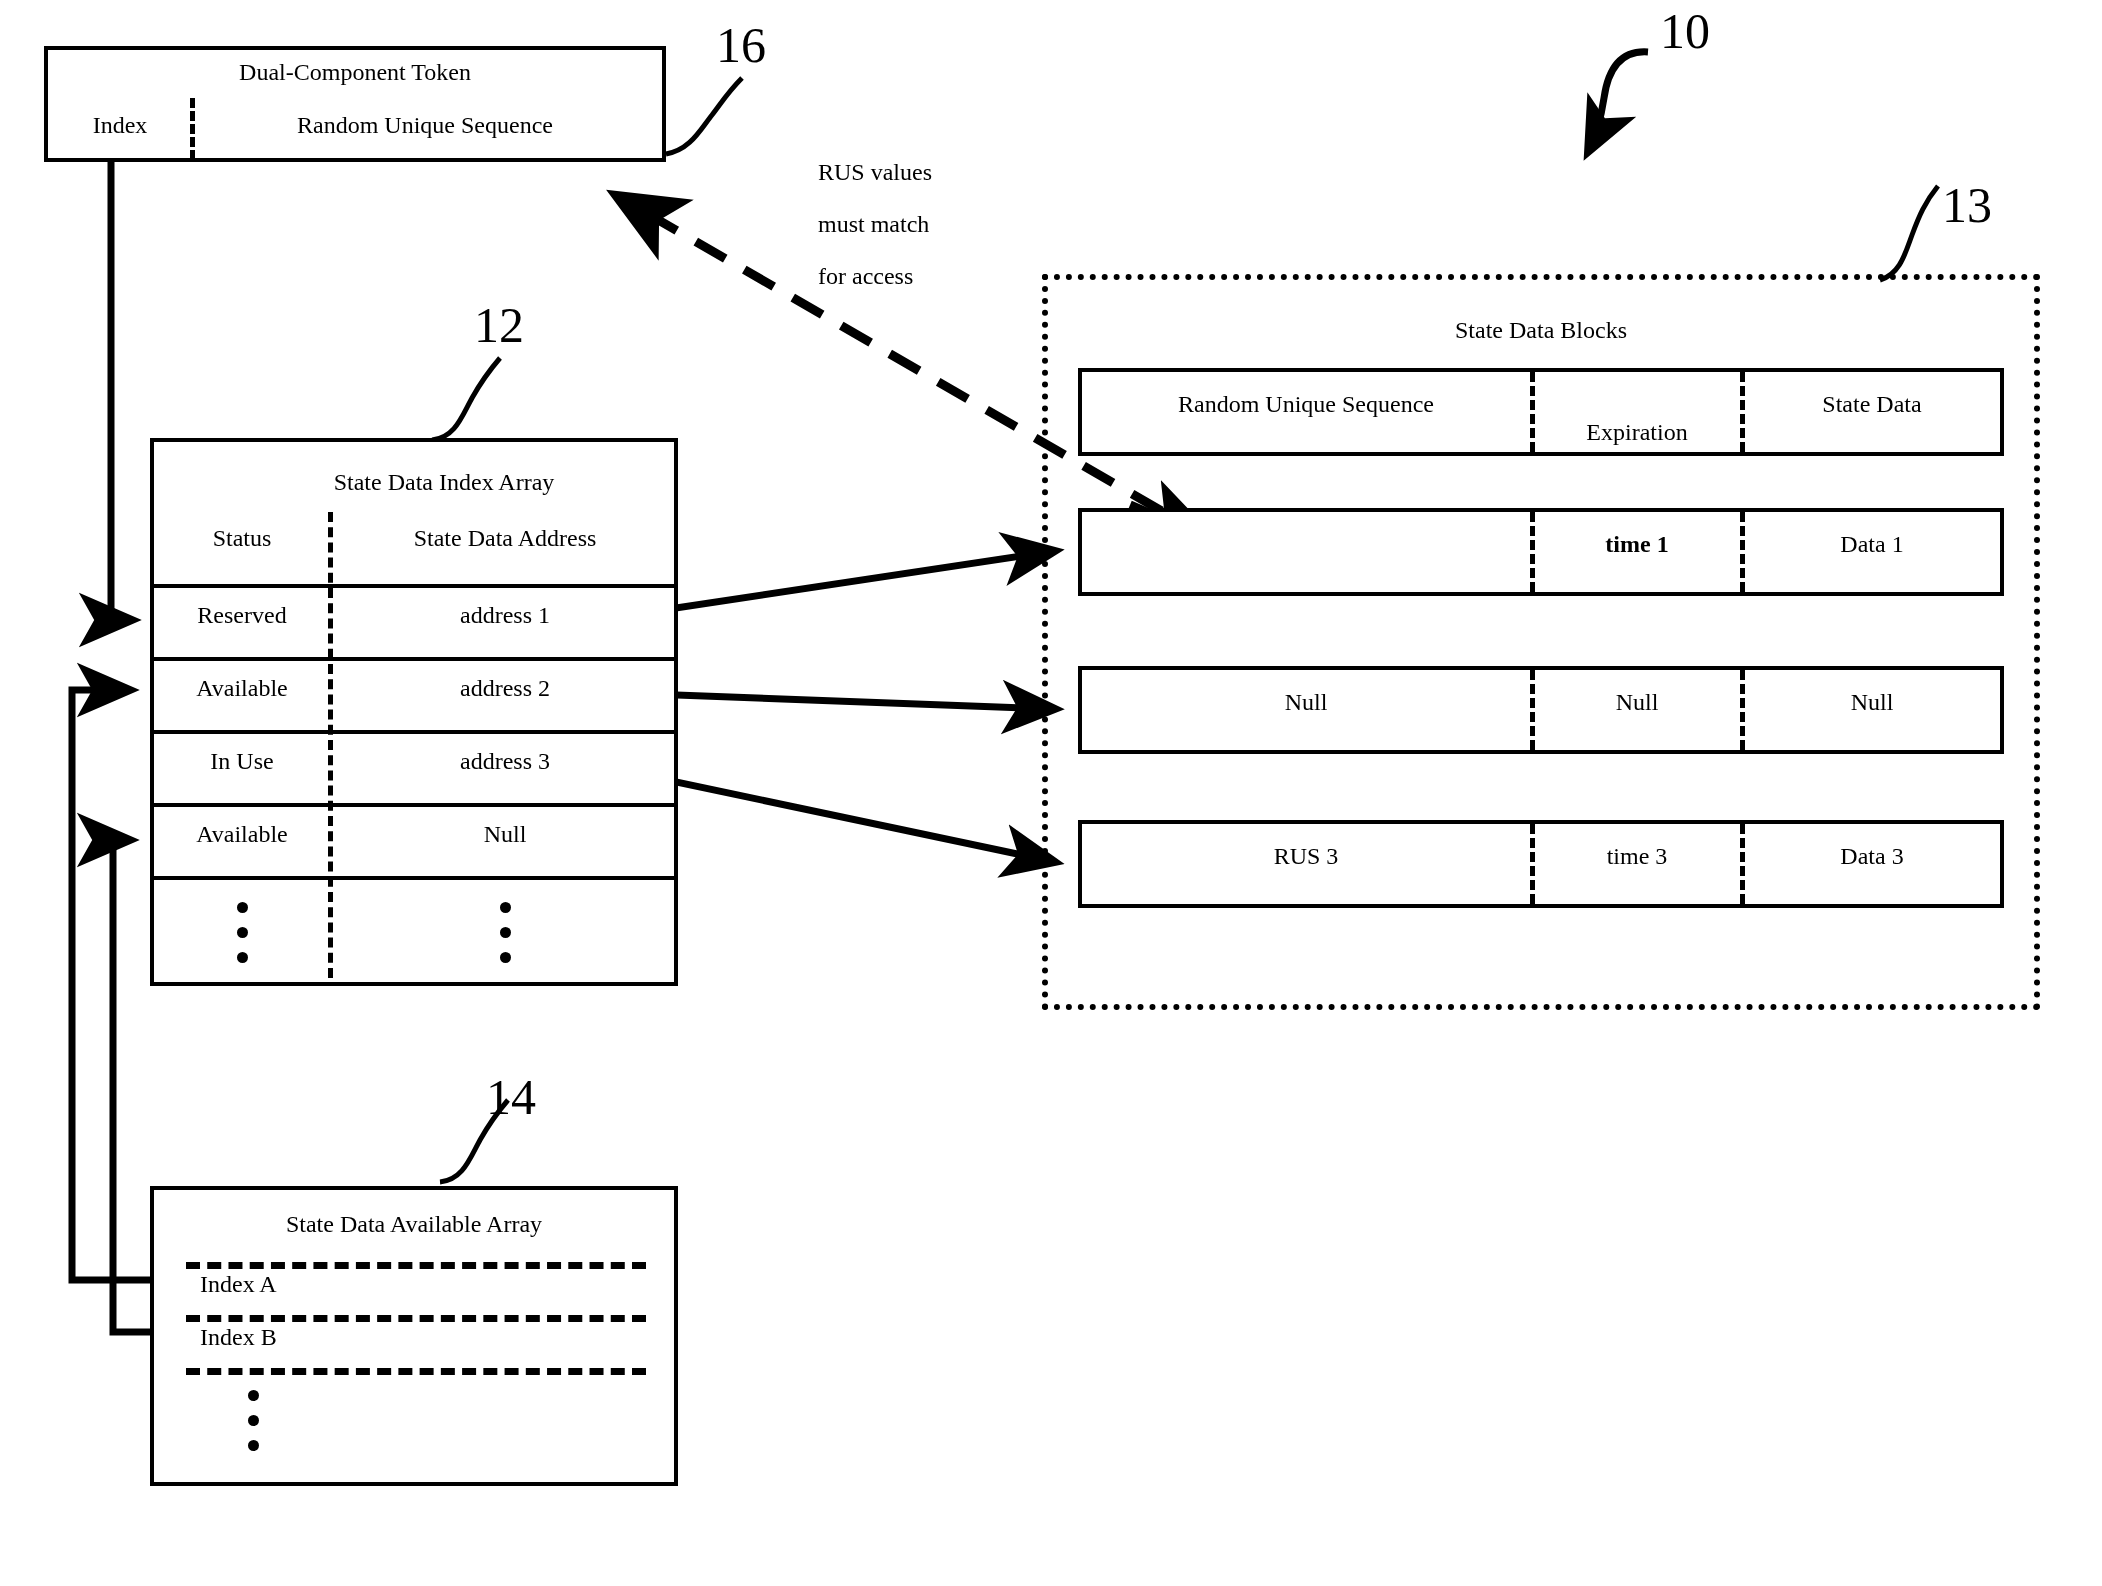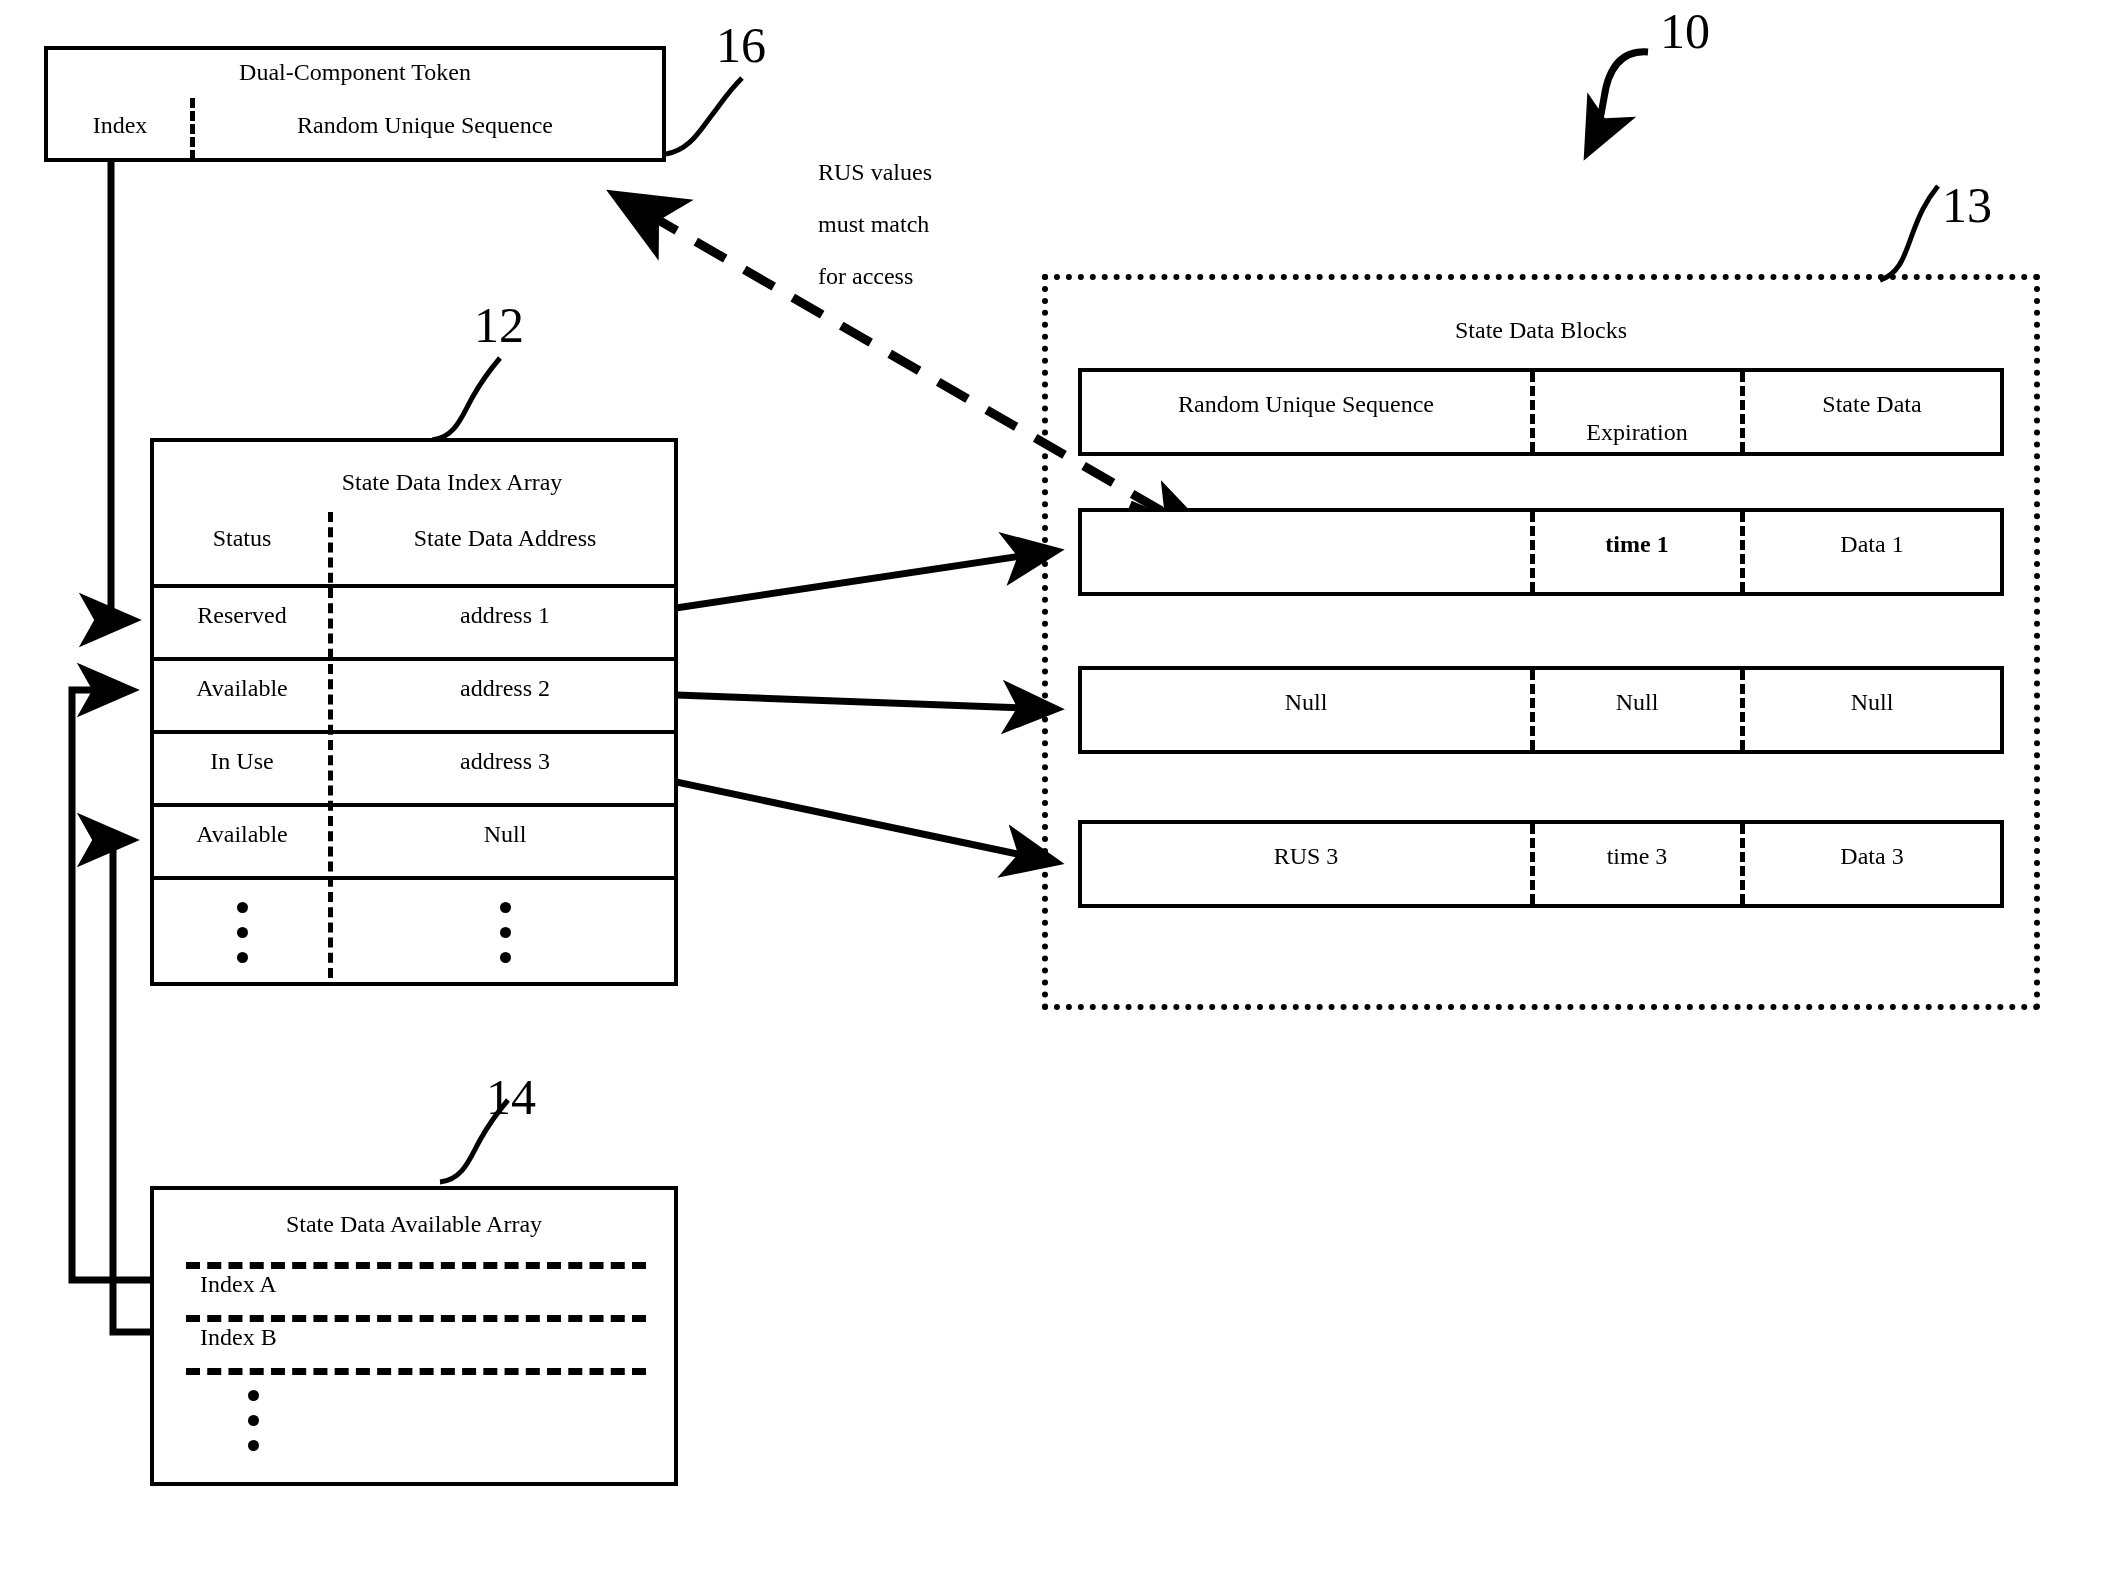--- a/index.html
+++ b/index.html
@@ -141,21 +141,21 @@
   <div class="refnum" style="left:716px; top:20px;">16</div>
 
   <div class="refnum" style="left:1660px; top:6px;">10</div>
 
   <div class="txt f40" style="left:818px; top:160px;">RUS values</div>
   <div class="txt f40" style="left:818px; top:212px;">must match</div>
   <div class="txt f40" style="left:818px; top:264px;">for access</div>
 
   <div class="box" style="left:150px; top:438px; width:528px; height:548px;"></div>
 
-  <div class="center-txt f40" style="left:150px; top:470px; width:588px;padding-left:8px;">State Data Index Array</div>
+  <div class="center-txt f40" style="left:150px; top:470px; width:588px;">State Data Index Array</div>
 
   <div class="center-txt f40" style="left:156px; top:526px; width:172px;">Status</div>
   <div class="center-txt f40" style="left:336px; top:526px; width:338px;">State Data Address</div>
 
   <div class="vdash" style="left:328px; top:512px; height:466px;"></div>
 
   <div class="rowline" style="left:150px; top:584px; width:528px;"></div>
   <div class="rowline" style="left:150px; top:657px; width:528px;"></div>
   <div class="rowline" style="left:150px; top:730px; width:528px;"></div>
   <div class="rowline" style="left:150px; top:803px; width:528px;"></div>

